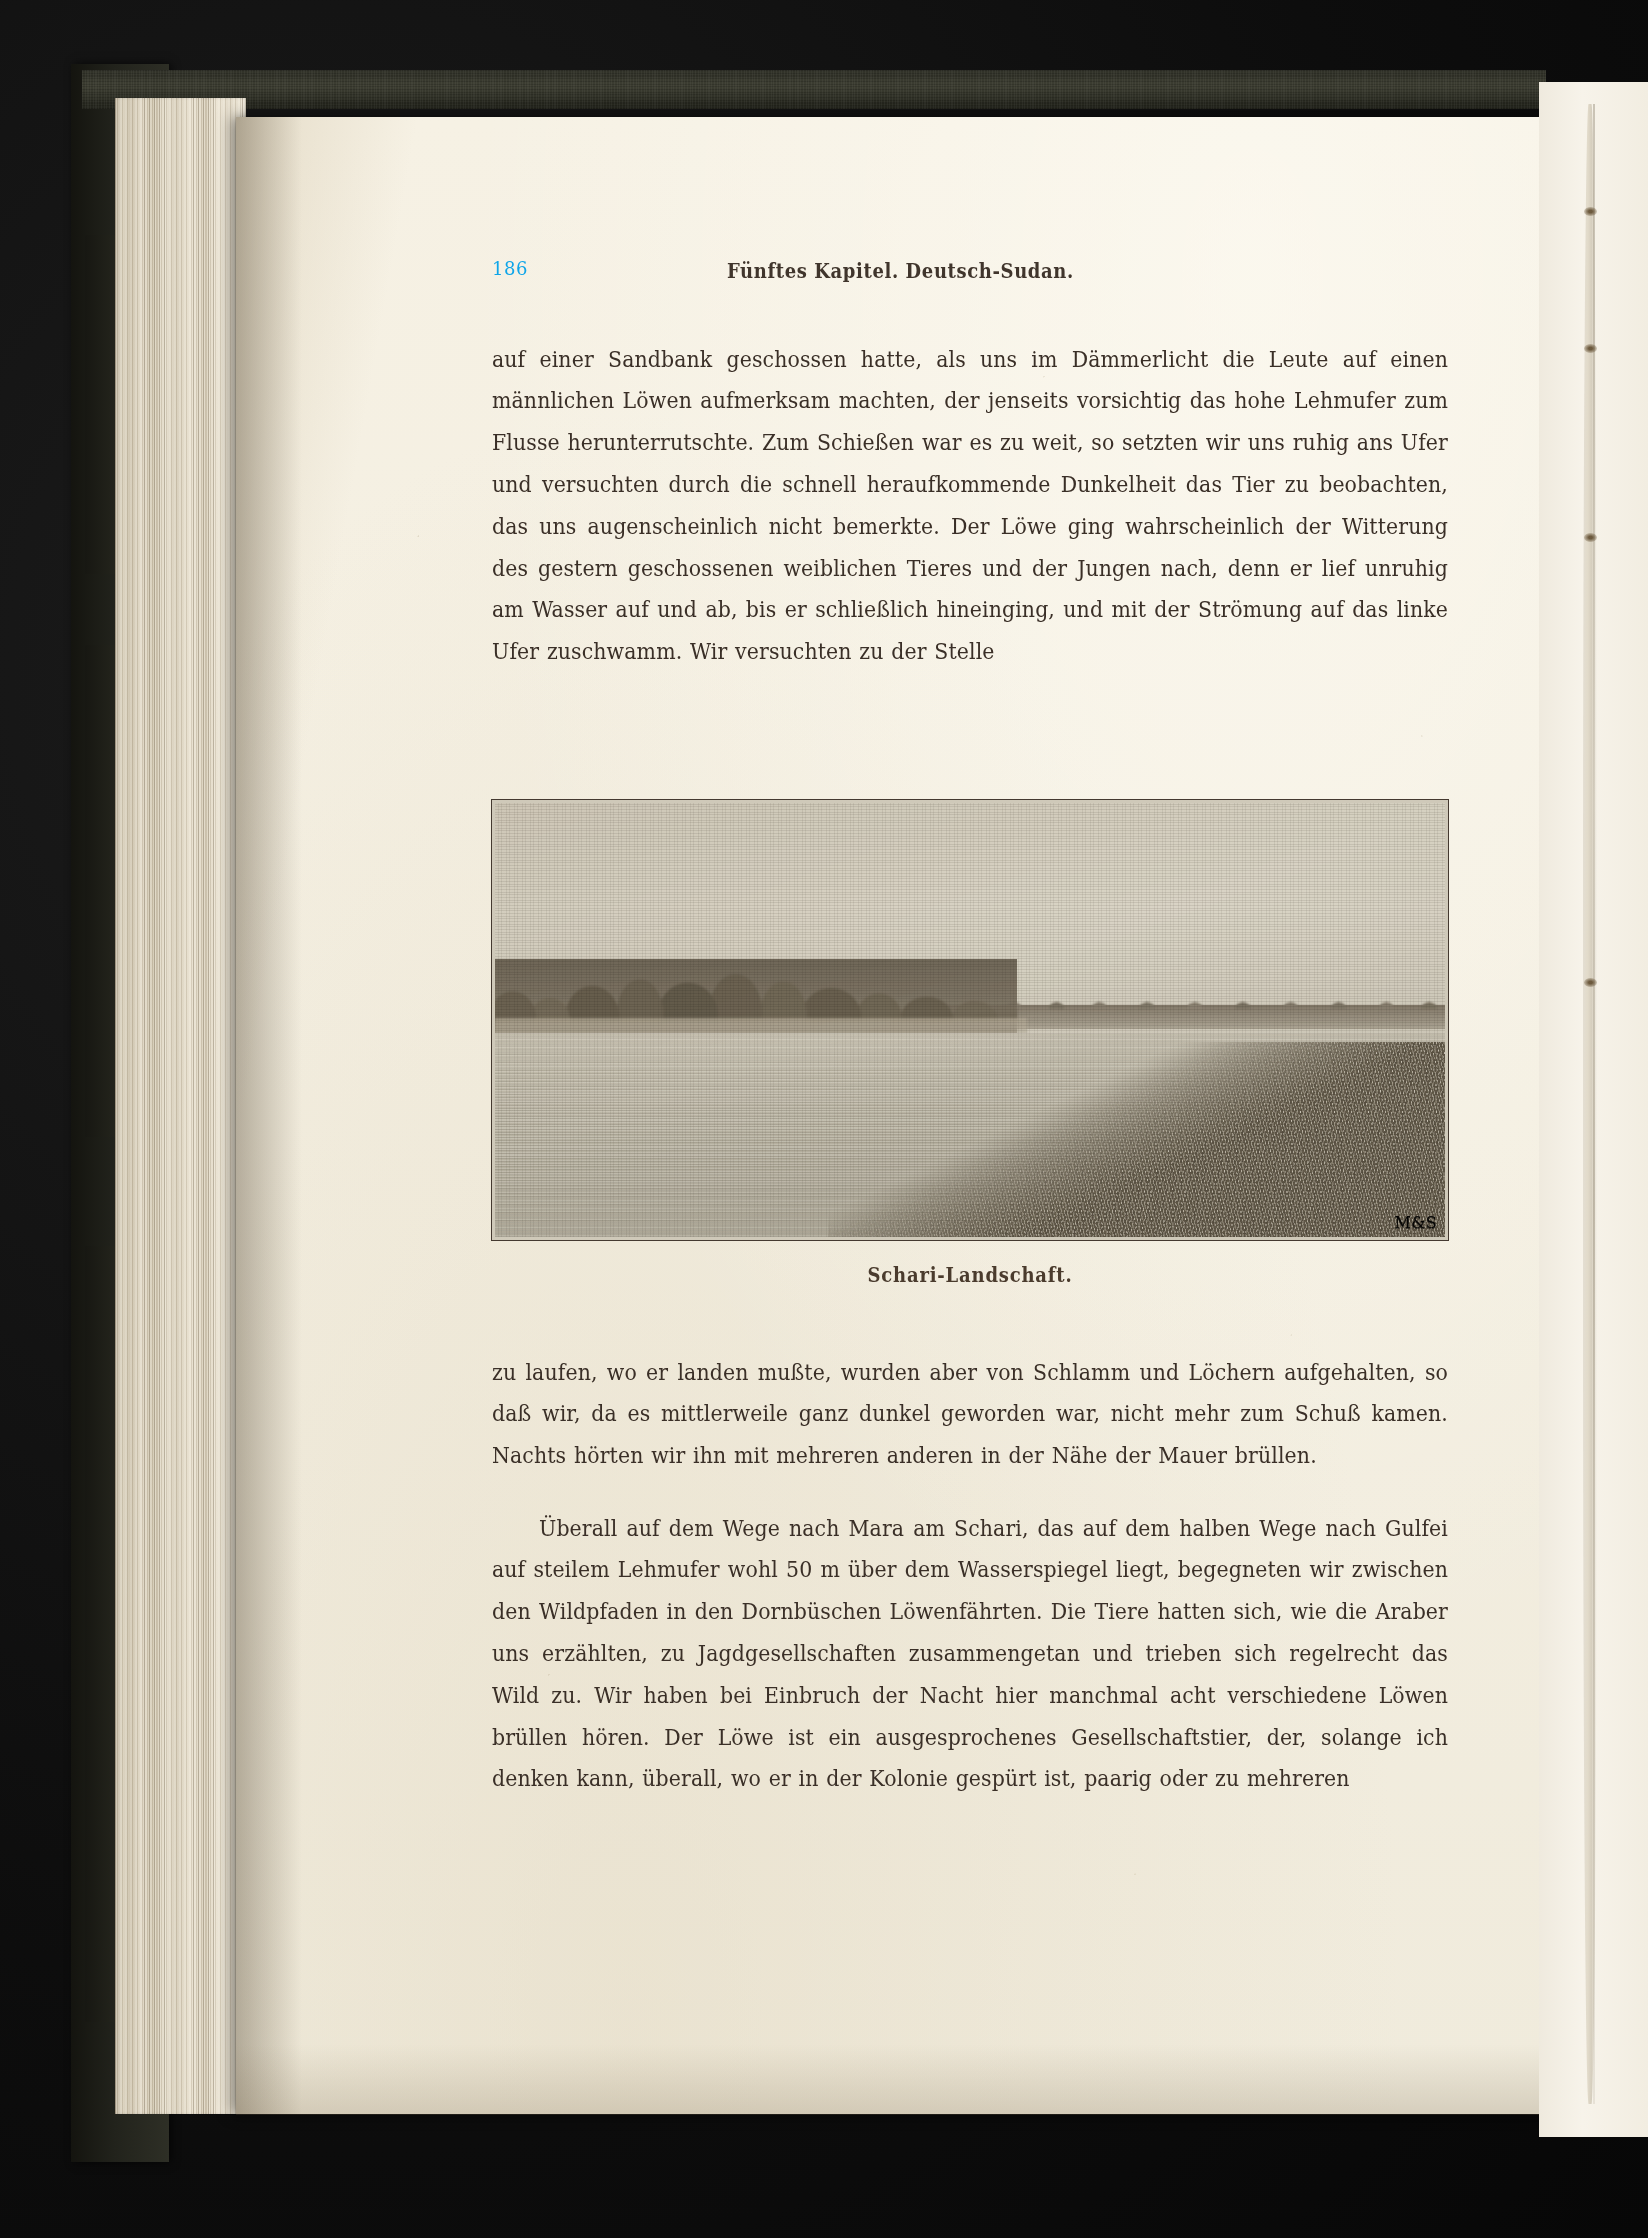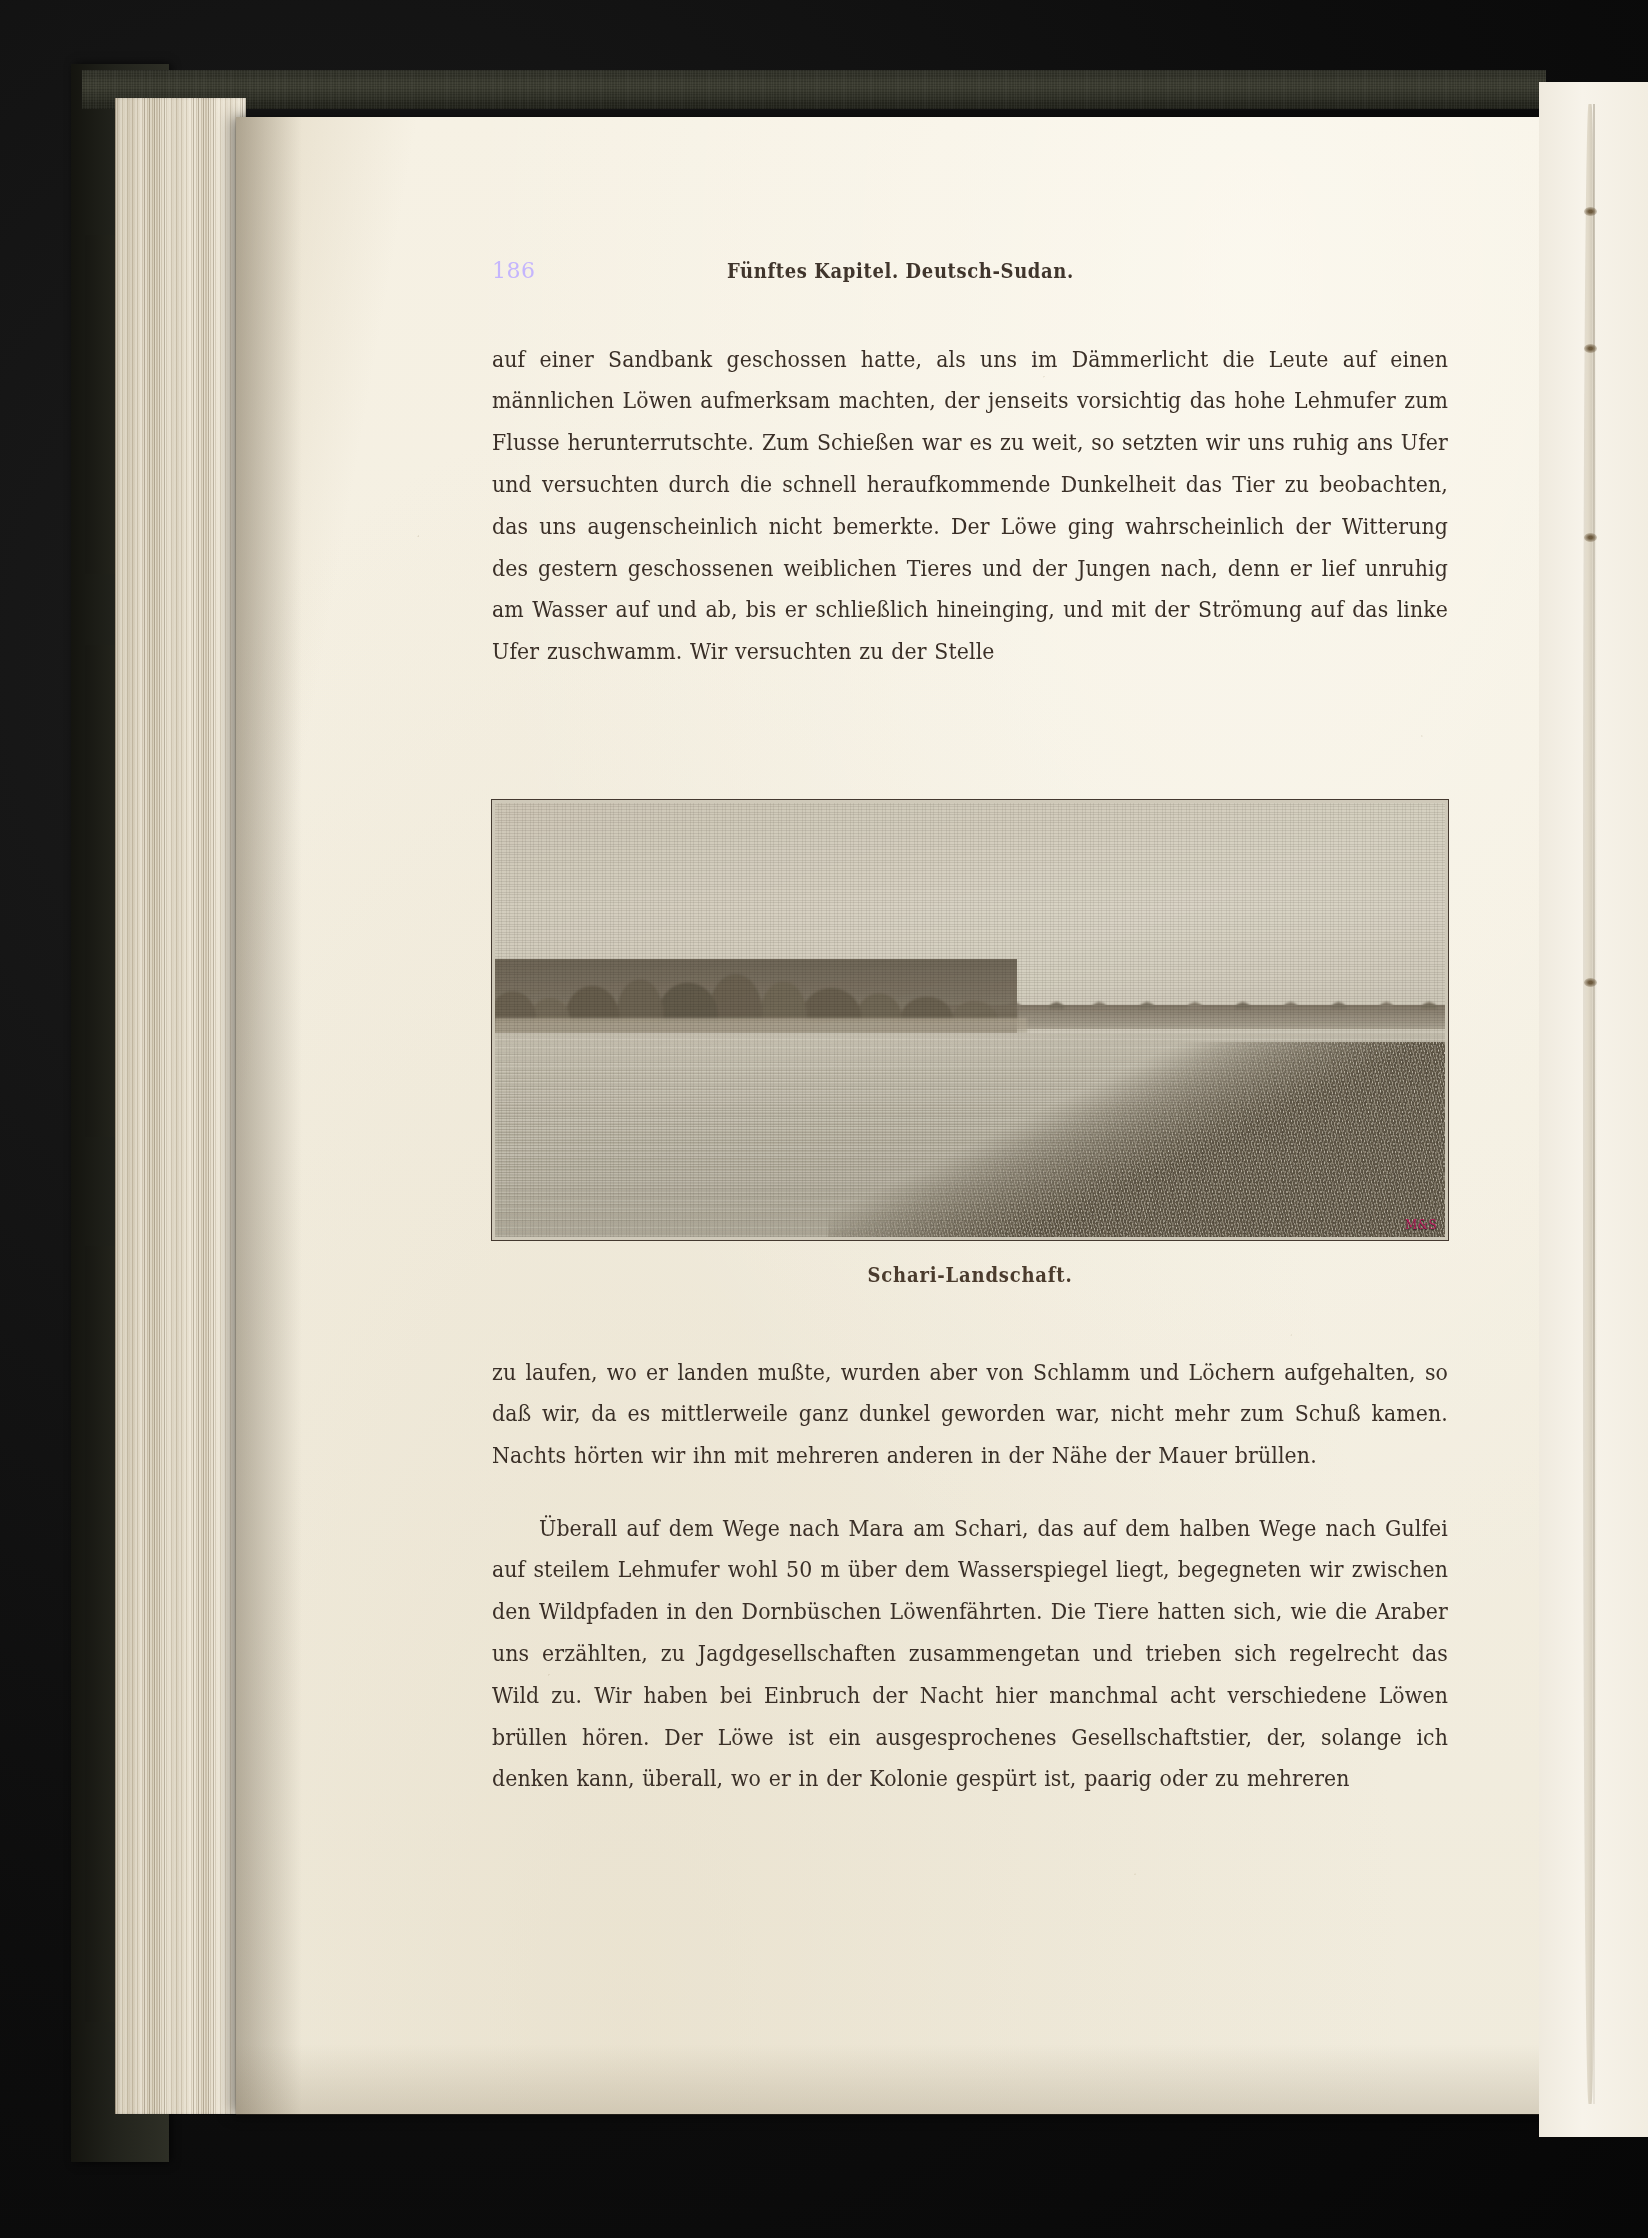--- a/index.html
+++ b/index.html
@@ -171,22 +171,22 @@
   .running-head {
     position: absolute;
     left: 492px; top: 258px;
     width: 956px;
     height: 25px;
   }
   .folio {
     position: absolute;
     left: 0; top: 0;
     font-family: "DejaVu Serif", serif;
-    font-size: 22px;
-    color: #c4b5fd;
+    font-size: 18px;
+    color: #0ea5e9;
     letter-spacing: 0.5px;
   }
   .chapter-head {
     position: absolute;
     left: 235px; top: 1.1px;
     font-family: "DejaVu Serif", serif;
     font-size: 18px;
     color: #40352c;
     letter-spacing: 0.6px;
     font-weight: 600;
@@ -338,22 +338,22 @@
   .ph-tone {
     position:absolute; inset:0;
     background: linear-gradient(160deg, rgba(120,96,64,.10), rgba(120,96,64,.03) 45%, rgba(90,72,48,.10));
     mix-blend-mode: multiply;
     pointer-events:none;
   }
   .ph-signature {
     position: absolute;
     right: 7.6px; bottom: 4.4px;
     font-family: "DejaVu Serif", serif;
-    font-size: 12px;
-    color: #be185d;
+    font-size: 16px;
+    color: #000000;
     letter-spacing: 0.3px;
     text-shadow: 0 0.5px 0.5px rgba(0,0,0,.5);
     opacity: .95;
   }
 
   .plate-caption {
     position: absolute;
     left: 491px; top: 1262px;
     width: 958px;
     text-align: center;

